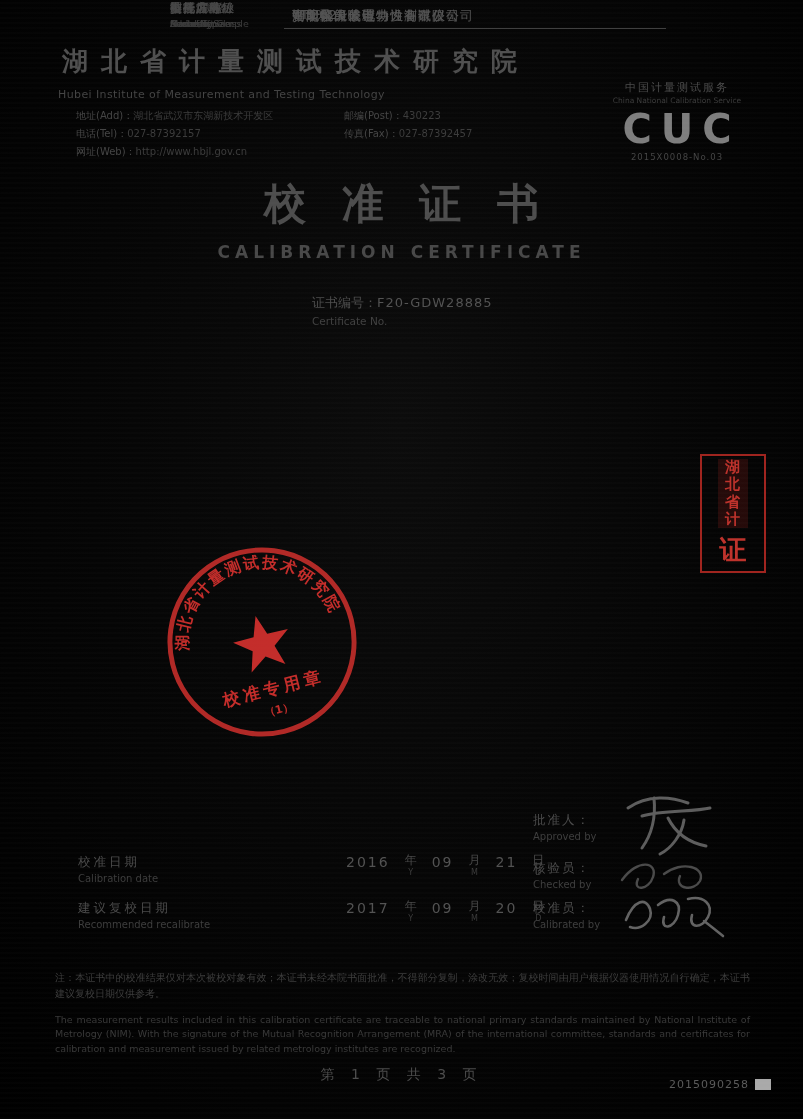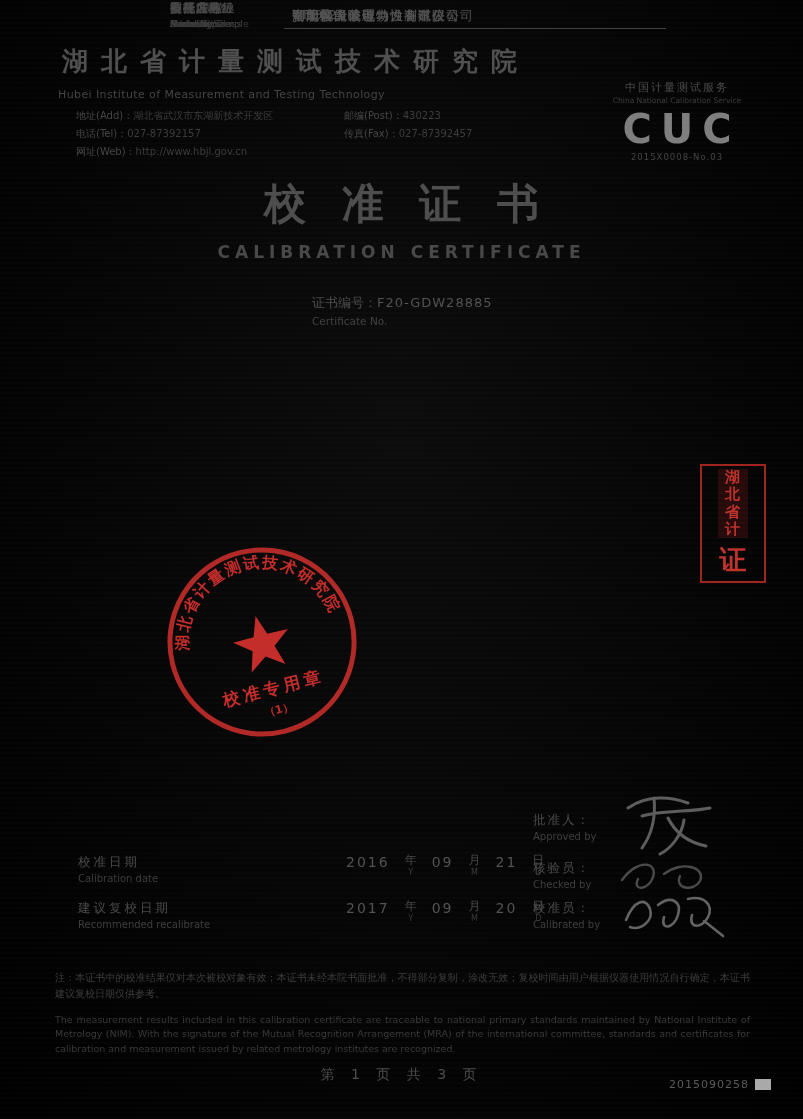--- a/index.html
+++ b/index.html
@@ -48,21 +48,21 @@
   .frow:nth-of-type(6){top:580px;}
   .frow:nth-of-type(7){top:628px;}
   .flabel{width:114px;flex:none;}
   .flabel .cn{font-size:12px;color:#474747;letter-spacing:1px;}
   .flabel .en{font-size:9.5px;color:#3c3c3c;margin-top:1px;}
   .fvalue{flex:1;border-bottom:1px solid #3e3e3e;min-height:19px;font-size:13px;color:#535353;padding:0 4px 2px 8px;letter-spacing:1px;}
 
   
   .stamp-round{top:543px;left:163px;width:198px;height:198px;transform:rotate(-14deg);opacity:.92;z-index:6;}
   .stamp-round text{font-family:"DejaVu Sans",sans-serif;font-weight:700;}
-  .stamp-rect{top:464px;left:700px;width:58px;z-index:6;border:2px solid rgba(198,45,38,.85);
+  .stamp-rect{top:454px;left:700px;width:58px;z-index:6;border:2px solid rgba(198,45,38,.85);
     display:flex;flex-direction:column;align-items:center;padding:3px 2px;opacity:.95;}
   .stamp-rect .t{font-size:15px;line-height:1.15;font-weight:700;color:#c8362f;text-align:center;width:2em;letter-spacing:1px;background:rgba(198,45,38,.18);}
   .stamp-rect .b{font-size:27px;font-weight:700;color:#c8362f;margin-top:4px;}
 
   
   .siglabel .cn{font-size:12.5px;letter-spacing:2px;color:#4b4b4b;}
   .siglabel .en{font-size:10px;color:#3e3e3e;margin-top:2px;}
   .lab-approved{top:812px;left:533px;}
   .lab-checked{top:860px;left:533px;}
   .lab-calibrated{top:900px;left:533px;}

